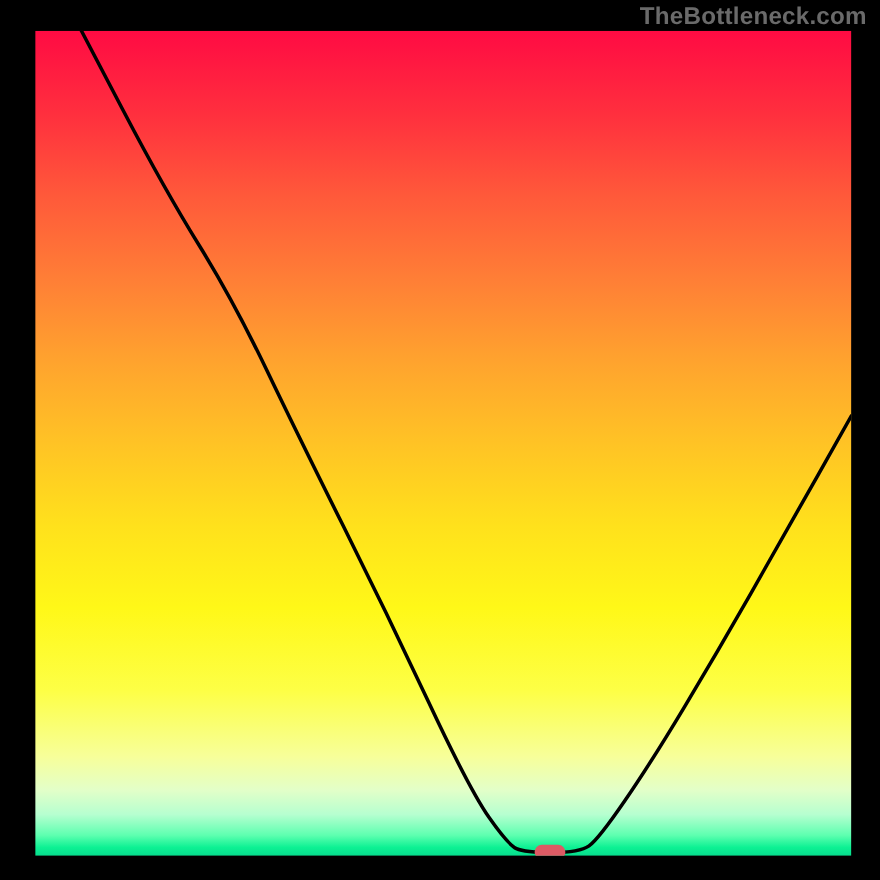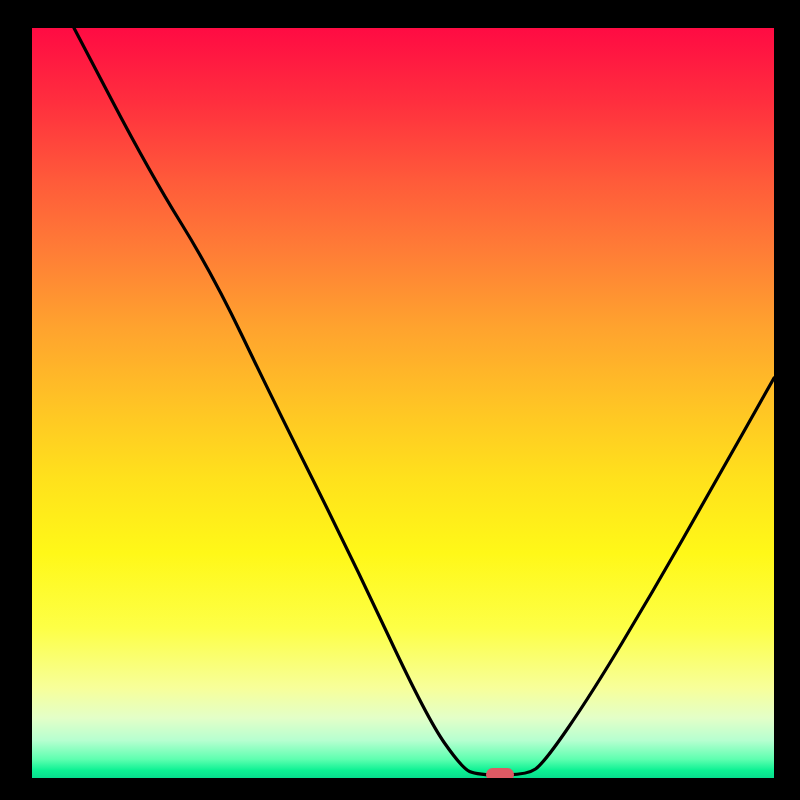--- a/index.html
+++ b/index.html
@@ -77,20 +77,21 @@
     background: #dd5a64;
     border-radius: 999px;
     z-index: 30;
   }
 </style>
 </head>
 <body>
 
 <div class="frame">
 
+  <div class="watermark">TheBottleneck.com</div>
 
   <div class="plot-area">
 
     <div class="gradient"></div>
 
     <svg class="curve-svg" viewBox="0 0 742 750" preserveAspectRatio="none">
       <path id="curve-path" class="curve-path" d="M 42 0 Q 42 0 80 72.5 Q 118 145 149 195 Q 180 245 210 307.5 Q 240 370 280 450 Q 320 530 357.5 610 Q 395 690 412.5 715 Q 430 740 437.5 743.5 Q 445 747 470 747 Q 495 747 503.5 741 Q 512 735 536 700 Q 560 665 590 615 Q 620 565 650 512.5 Q 680 460 711 405 T 742 350"></path>
     </svg>
 
     <div id="marker" class="marker" style="left: 454px; top: 739.5px; width: 28px; height: 13px;"></div>

